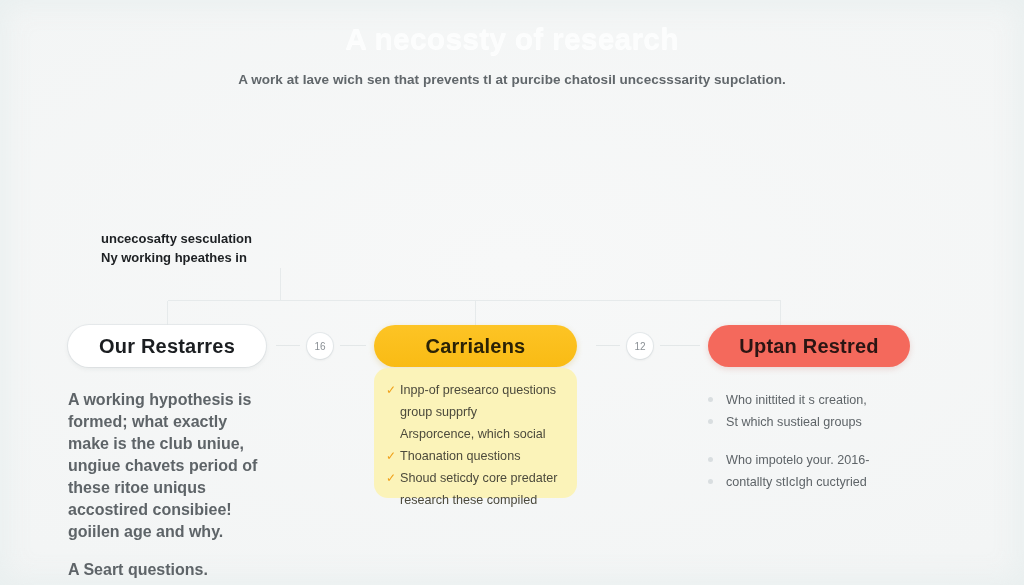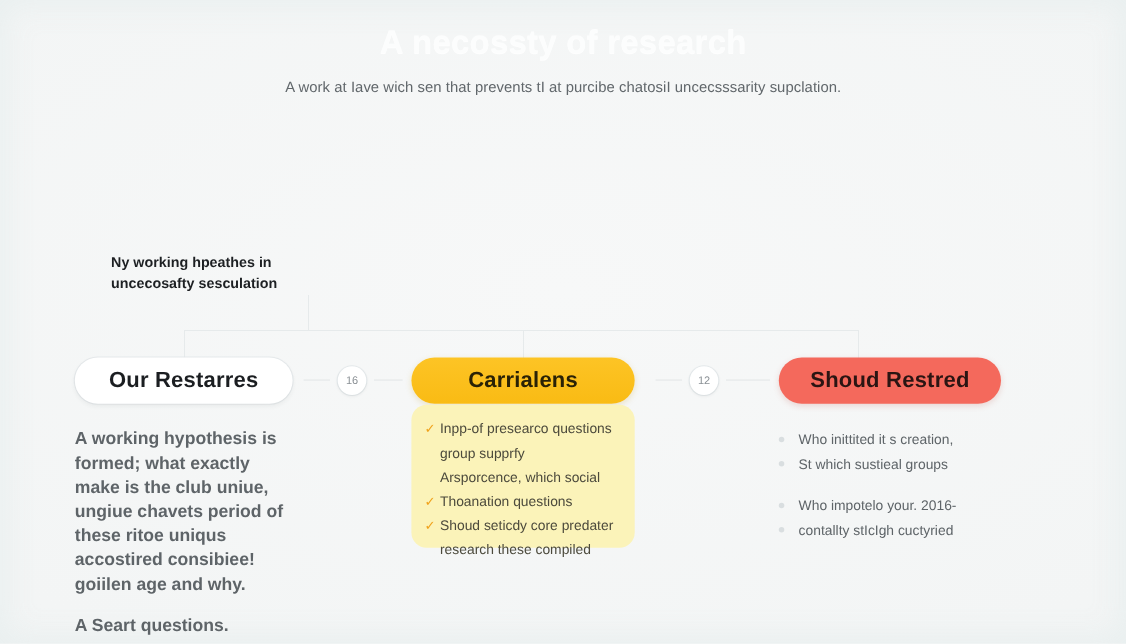--- a/index.html
+++ b/index.html
@@ -44,21 +44,21 @@
     margin: 0;
     font-size: 30px;
     font-weight: 700;
     letter-spacing: 0.2px;
     color: #fcfdfd;
     text-shadow: 0 1px 0 rgba(255,255,255,0.85);
   }
   .page-subtitle {
     margin: 16px 0 0 0;
     font-size: 13.5px;
-    font-weight: 400;
+    font-weight: 700;
     color: #61676b;
     letter-spacing: 0.05px;
   }
 
   
   .root-label {
     position: absolute;
     left: 101px;
     top: 229px;
     width: 230px;
@@ -220,22 +220,22 @@
 <body>
 
 <div id="canvas">
 
   <div class="header">
     <h1 class="page-title">A necossty of research</h1>
     <p class="page-subtitle">A work at Iave wich sen that prevents tI at purcibe chatosiI uncecsssarity supclation.</p>
   </div>
 
   <div class="root-label">
+    <div>uncecosafty sesculation</div>
     <div>Ny working hpeathes in</div>
-    <div>uncecosafty sesculation</div>
   </div>
 
   <svg class="connectors" viewBox="0 0 1024 585" width="1024" height="585" aria-hidden="true">
     <g stroke="#e6eaeb" stroke-width="1" fill="none" shape-rendering="crispEdges">
 
       <line x1="280.5" y1="268" x2="280.5" y2="300.5"></line>
 
       <line x1="167.5" y1="300.5" x2="780.5" y2="300.5"></line>
 
       <line x1="167.5" y1="300.5" x2="167.5" y2="325"></line>
@@ -287,21 +287,21 @@
         <span class="li-text">Shoud seticdy core predater</span>
       </div>
       <div class="li-row">
         <span class="li-check blank">✓</span>
         <span class="li-text">research these compiled</span>
       </div>
     </div>
   </div>
 
   <div class="column col-3">
-    <div class="pill pill-red">Shoud Restred</div>
+    <div class="pill pill-red">Uptan Restred</div>
     <div class="bullet-list">
       <div class="bl-row">
         <span class="bl-dot">
             <i></i>
           </span>
         <span class="bl-text">Who inittited it s creation,</span>
       </div>
       <div class="bl-row">
         <span class="bl-dot">
             <i></i>

